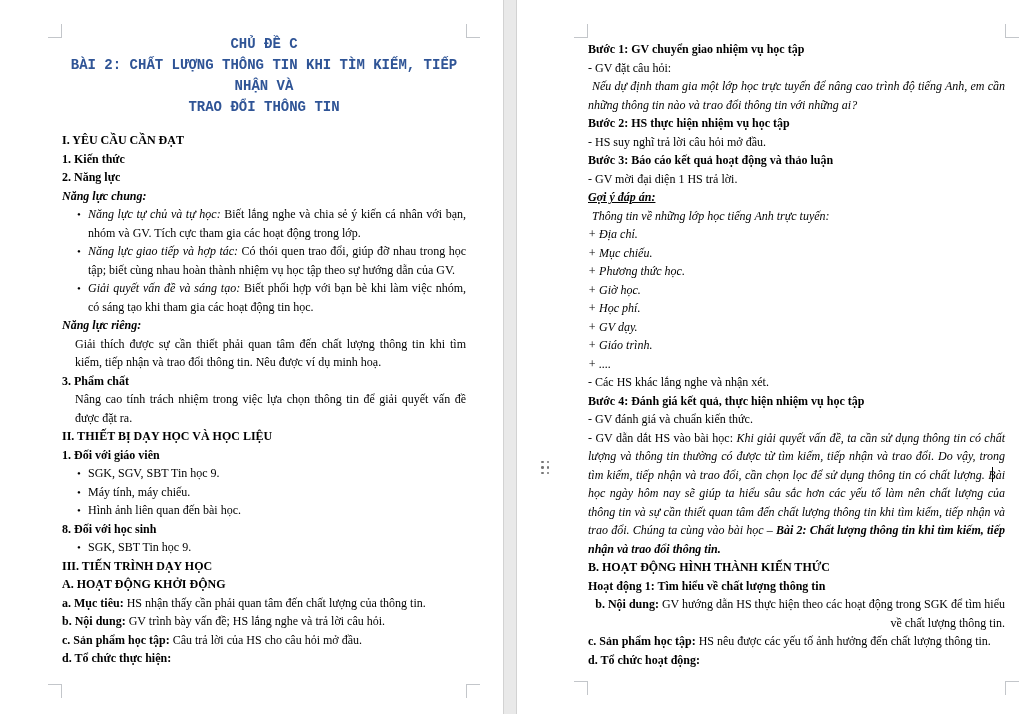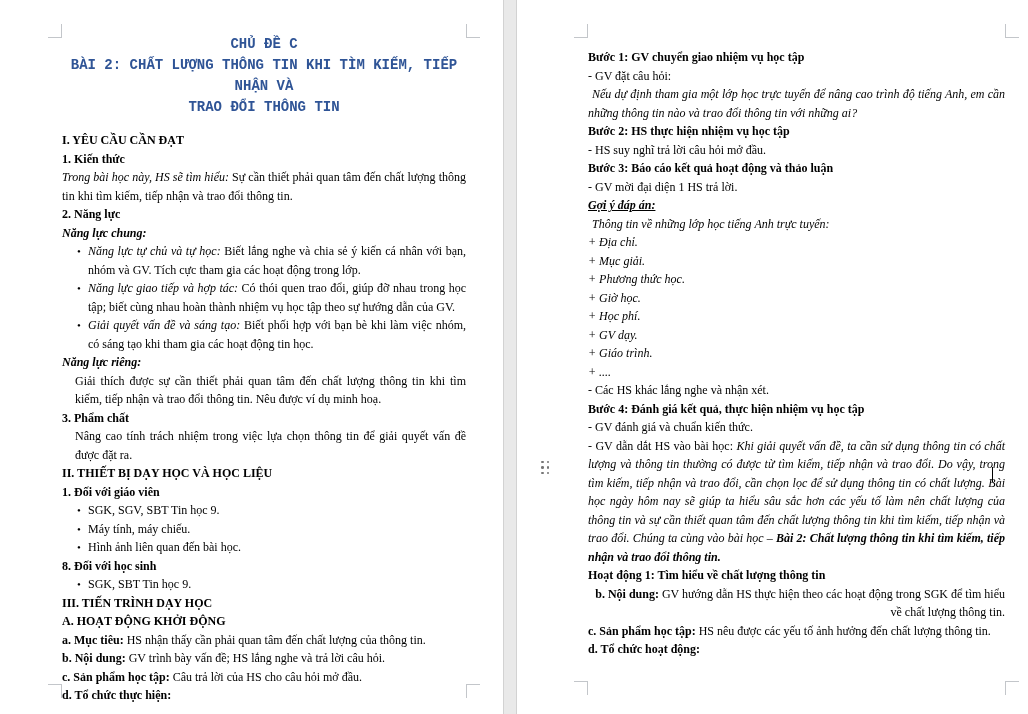--- a/index.html
+++ b/index.html
@@ -56,21 +56,20 @@
     <div class="mark tr" style="left:466px;top:24px"></div>
     <div class="mark bl" style="left:48px;top:684px"></div>
     <div class="mark br" style="left:466px;top:684px"></div>
     <div class="content" id="left-content" style="left:62px;top:34px;width:404px;">
         <p class="title"><span class="seg ">CHỦ ĐỀ C</span></p>
         <p class="title"><span class="seg ">BÀI 2: CHẤT LƯỢNG THÔNG TIN KHI TÌM KIẾM, TIẾP NHẬN VÀ</span></p>
         <p class="title"><span class="seg ">TRAO ĐỔI THÔNG TIN</span></p>
         <p class="spacer" style="height: 13px;"></p>
         <p class="body"><span class="seg b">I. YÊU CẦU CẦN ĐẠT</span></p>
         <p class="body"><span class="seg b">1. Kiến thức</span></p>
-        <p class="body"><span class="seg i">Trong bài học này, HS sẽ tìm hiểu: </span><span class="seg ">Sự cần thiết phải quan tâm đến chất lượng thông tin khi tìm kiếm, tiếp nhận và trao đổi thông tin.</span></p>
         <p class="body"><span class="seg b">2. Năng lực</span></p>
         <p class="body"><span class="seg b i">Năng lực chung:</span></p>
         <p class="bullet"><span class="marker">•</span><span class="seg i">Năng lực tự chủ và tự học: </span><span class="seg ">Biết lắng nghe và chia sẻ ý kiến cá nhân với bạn, nhóm và GV. Tích cực tham gia các hoạt động trong lớp.</span></p>
         <p class="bullet"><span class="marker">•</span><span class="seg i">Năng lực giao tiếp và hợp tác: </span><span class="seg ">Có thói quen trao đổi, giúp đỡ nhau trong học tập; biết cùng nhau hoàn thành nhiệm vụ học tập theo sự hướng dẫn của GV.</span></p>
         <p class="bullet"><span class="marker">•</span><span class="seg i">Giải quyết vấn đề và sáng tạo: </span><span class="seg ">Biết phối hợp với bạn bè khi làm việc nhóm, có sáng tạo khi tham gia các hoạt động tin học.</span></p>
         <p class="body"><span class="seg b i">Năng lực riêng:</span></p>
         <p class="indent"><span class="seg ">Giải thích được sự cần thiết phải quan tâm đến chất lượng thông tin khi tìm kiếm, tiếp nhận và trao đổi thông tin. Nêu được ví dụ minh hoạ.</span></p>
         <p class="body"><span class="seg b">3. Phẩm chất</span></p>
         <p class="indent"><span class="seg ">Nâng cao tính trách nhiệm trong việc lựa chọn thông tin để giải quyết vấn đề được đặt ra.</span></p>
         <p class="body"><span class="seg b">II. THIẾT BỊ DẠY HỌC VÀ HỌC LIỆU</span></p>
@@ -89,42 +88,43 @@
       </div>
   </div>
 
   <div class="page-gap"></div>
 
   <div class="page page-right">
     <div class="mark tl" style="left:57px;top:24px"></div>
     <div class="mark tr" style="left:488px;top:24px"></div>
     <div class="mark bl" style="left:57px;top:681px"></div>
     <div class="mark br" style="left:488px;top:681px"></div>
-    <div class="content" id="right-content" style="left:71px;top:40px;width:417px;margin-top:8px;">
+    <div class="content" id="right-content" style="left:71px;top:40px;width:417px;">
         <p class="body"><span class="seg b">Bước 1: GV chuyển giao nhiệm vụ học tập</span></p>
         <p class="body"><span class="seg ">- GV đặt câu hỏi:</span></p>
         <p class="tiny"><span class="seg i">Nếu dự định tham gia một lớp học trực tuyến để nâng cao trình độ tiếng Anh, em cần những thông tin nào và trao đổi thông tin với những ai?</span></p>
         <p class="body"><span class="seg b">Bước 2: HS thực hiện nhiệm vụ học tập</span></p>
         <p class="body"><span class="seg ">- HS suy nghĩ trả lời câu hỏi mở đầu.</span></p>
         <p class="body"><span class="seg b">Bước 3: Báo cáo kết quả hoạt động và thảo luận</span></p>
         <p class="body"><span class="seg ">- GV mời đại diện 1 HS trả lời.</span></p>
         <p class="body"><span class="seg b i u">Gợi ý đáp án:</span></p>
         <p class="tiny"><span class="seg i">Thông tin về những lớp học tiếng Anh trực tuyến:</span></p>
         <p class="body"><span class="seg i">+ Địa chỉ.</span></p>
-        <p class="body"><span class="seg i">+ Mục giải.</span></p>
+        <p class="body"><span class="seg i">+ Mục chiếu.</span></p>
         <p class="body"><span class="seg i">+ Phương thức học.</span></p>
         <p class="body"><span class="seg i">+ Giờ học.</span></p>
         <p class="body"><span class="seg i">+ Học phí.</span></p>
         <p class="body"><span class="seg i">+ GV dạy.</span></p>
         <p class="body"><span class="seg i">+ Giáo trình.</span></p>
         <p class="body"><span class="seg i">+ ....</span></p>
         <p class="body"><span class="seg ">- Các HS khác lắng nghe và nhận xét.</span></p>
         <p class="body"><span class="seg b">Bước 4: Đánh giá kết quả, thực hiện nhiệm vụ học tập</span></p>
         <p class="body"><span class="seg ">- GV đánh giá và chuẩn kiến thức.</span></p>
         <p class="body"><span class="seg ">- GV dẫn dắt HS vào bài học: </span><span class="seg i">Khi giải quyết vấn đề, ta cần sử dụng thông tin có chất lượng và thông tin thường có được từ tìm kiếm, tiếp nhận và trao đổi. Do vậy, trong tìm kiếm, tiếp nhận và trao đổi, cần chọn lọc để sử dụng thông tin có chất lượng. Bài học ngày hôm nay sẽ giúp ta hiểu sâu sắc hơn các yếu tố làm nên chất lượng của thông tin và sự cần thiết quan tâm đến chất lượng thông tin khi tìm kiếm, tiếp nhận và trao đổi. Chúng ta cùng vào bài học – </span><span class="seg b i">Bài 2: Chất lượng thông tin khi tìm kiếm, tiếp nhận và trao đổi thông tin.</span></p>
+        <p class="body"><span class="seg b">B. HOẠT ĐỘNG HÌNH THÀNH KIẾN THỨC</span></p>
         <p class="body"><span class="seg b">Hoạt động 1: Tìm hiểu về chất lượng thông tin</span></p>
         <p class="left"><span class="seg b">b. Nội dung: </span><span class="seg ">GV hướng dẫn HS thực hiện theo các hoạt động trong SGK để tìm hiểu về chất lượng thông tin.</span></p>
         <p class="body"><span class="seg b">c. Sản phẩm học tập: </span><span class="seg ">HS nêu được các yếu tố ảnh hưởng đến chất lượng thông tin.</span></p>
         <p class="body"><span class="seg b">d. Tổ chức hoạt động:</span></p>
       </div>
     <div class="caret" style="left:475px;top:467px"></div>
   </div>
 
   <div class="drag-handle">
     <i></i>

